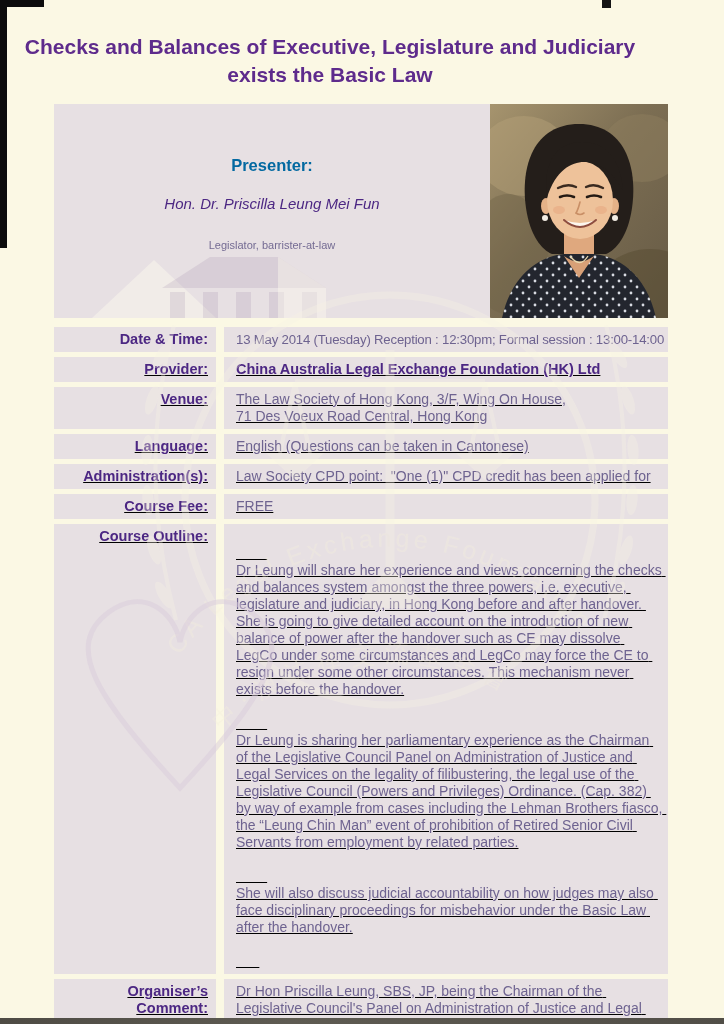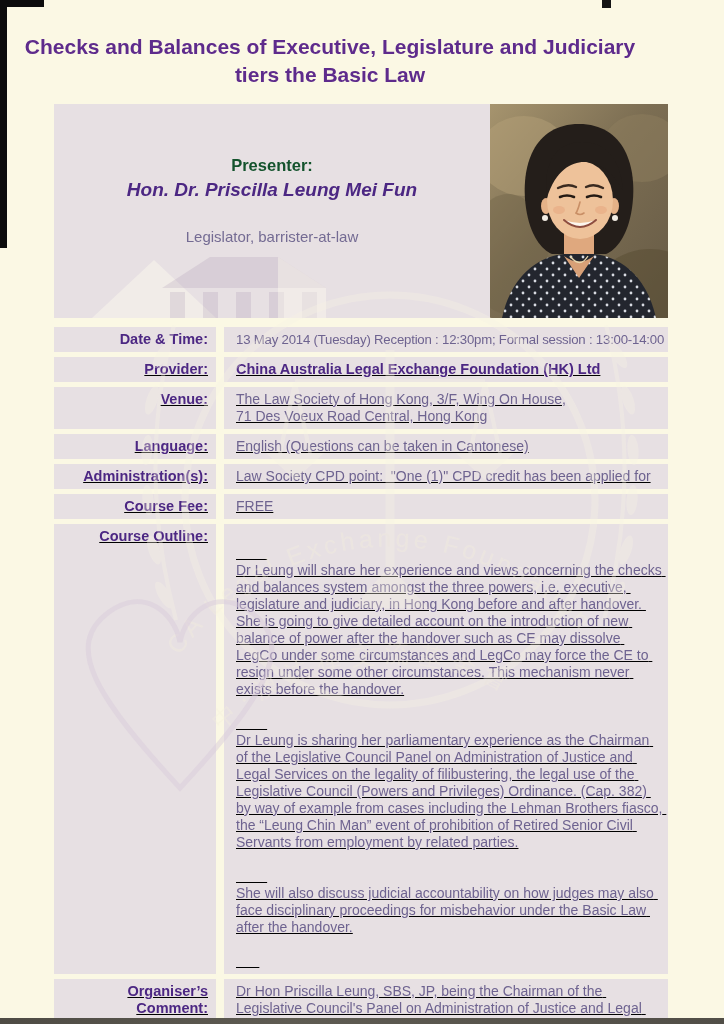--- a/index.html
+++ b/index.html
@@ -16,23 +16,23 @@
   .edge-bottom{ position:absolute; left:0; bottom:0; width:724px; height:6px;
                 background:linear-gradient(90deg,#4e4b44,#5e5b52 40%,#514e47); }
 
   .title { position:absolute; top:33px; left:0; width:660px; text-align:center;
            color:#5e2b8c; font-weight:bold; font-size:21px; line-height:28px; }
 
   
   .panel { position:absolute; left:54px; top:104px; width:614px; height:214px; background:#e7e0e3; }
   .presenter-block { position:absolute; left:0; top:0; width:436px; height:214px;
                      text-align:center; padding-top:52px; }
-  .p-label { color:#14532d; font-weight:bold; font-size:16.5px; }
-  .p-name  { color:#4c2783; font-weight:bold; font-style:italic; font-size:19px; margin-top:4px; }
-  .p-sub   { color:#746b93; font-size:15px; margin-top:27px; }
+  .p-label { color:#0369a1; font-weight:bold; font-size:16.5px; }
+  .p-name  { color:#4c2783; font-weight:normal; font-style:italic; font-size:15px; margin-top:20px; }
+  .p-sub   { color:#746b93; font-size:11px; margin-top:27px; }
   .photo { position:absolute; right:0; top:0; width:178px; height:214px; overflow:hidden; }
   .pediment { position:absolute; left:100px; bottom:0; width:180px; height:74px; }
   .lt-tri { position:absolute; left:38px; bottom:0; width:0; height:0;
             border-left:62px solid transparent; border-right:62px solid transparent;
             border-bottom:58px solid rgba(252,248,238,0.5); }
 
   
   .rows { position:absolute; left:54px; top:327px; width:614px; }
   .row { display:flex; gap:8px; }
   .row + .row { margin-top:5px;text-decoration:underline; }
@@ -47,21 +47,21 @@
   .val p + p { margin-top:0; }
 
   
   .emblem { position:absolute; left:54px; top:150px; width:614px; height:660px; pointer-events:none; }
 </style>
 </head>
 <body>
 
 <div class="page">
 
-  <h1 class="title"><span>Checks and Balances of Executive, Legislature and Judiciary</span><br><span>tiers the Basic Law</span></h1>
+  <h1 class="title"><span>Checks and Balances of Executive, Legislature and Judiciary</span><br><span>exists the Basic Law</span></h1>
 
   <section class="panel">
     <div class="lt-tri"></div>
     <svg class="pediment" viewBox="0 0 180 74">
       <polygon points="8,44 56,13 124,13 172,44" fill="rgba(150,130,160,0.18)"></polygon>
       <rect x="16" y="48" width="15" height="26" fill="rgba(150,130,160,0.18)"></rect>
       <rect x="49" y="48" width="15" height="26" fill="rgba(150,130,160,0.18)"></rect>
       <rect x="82" y="48" width="15" height="26" fill="rgba(150,130,160,0.18)"></rect>
       <rect x="115" y="48" width="15" height="26" fill="rgba(150,130,160,0.18)"></rect>
       <rect x="148" y="48" width="15" height="26" fill="rgba(150,130,160,0.18)"></rect>

